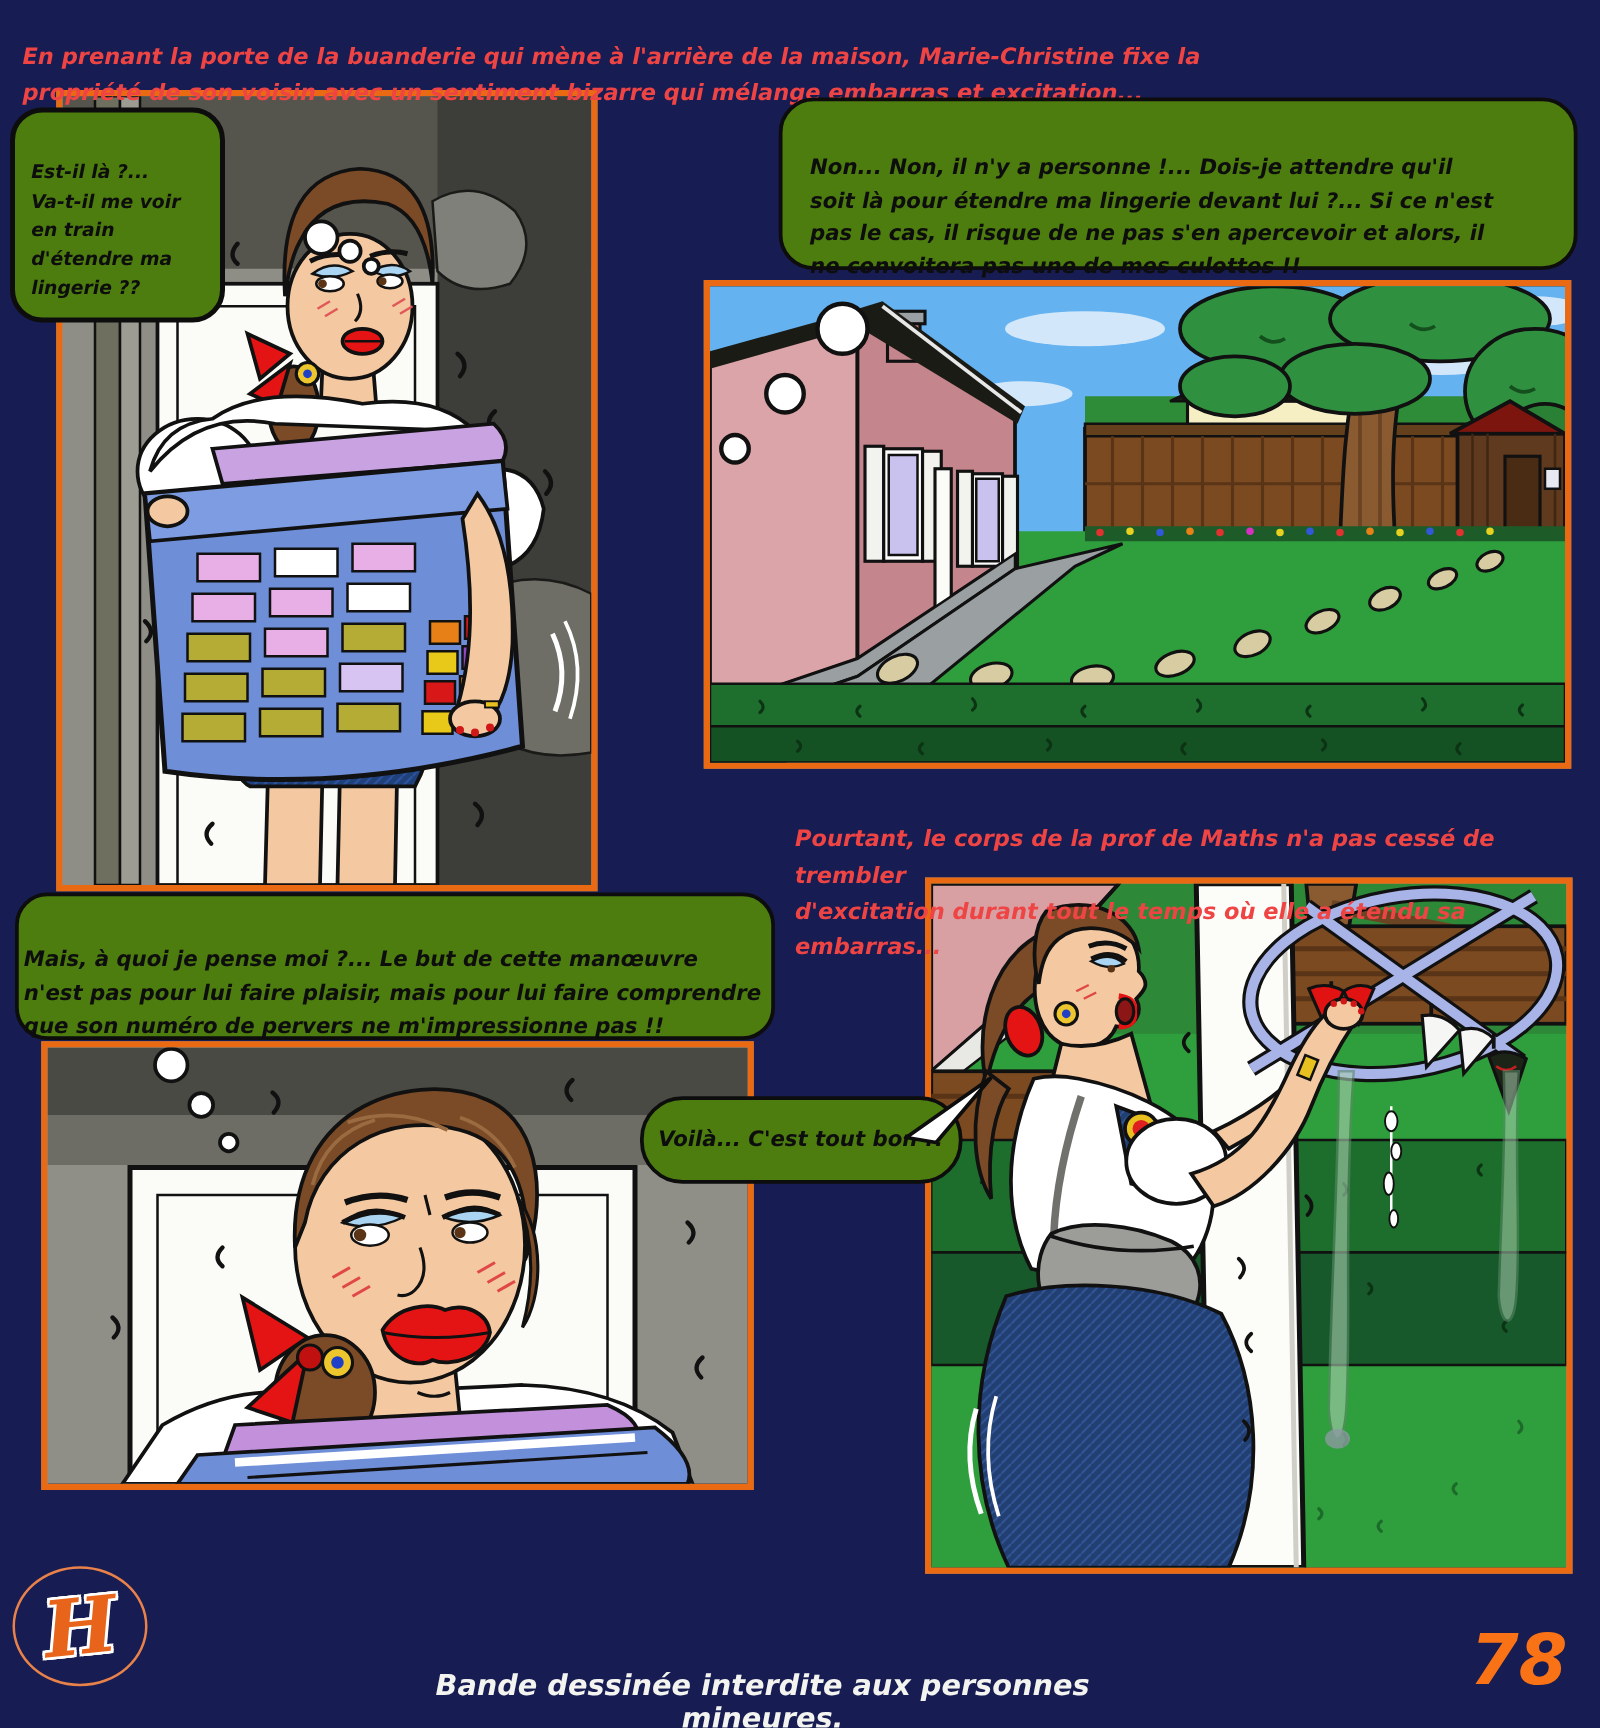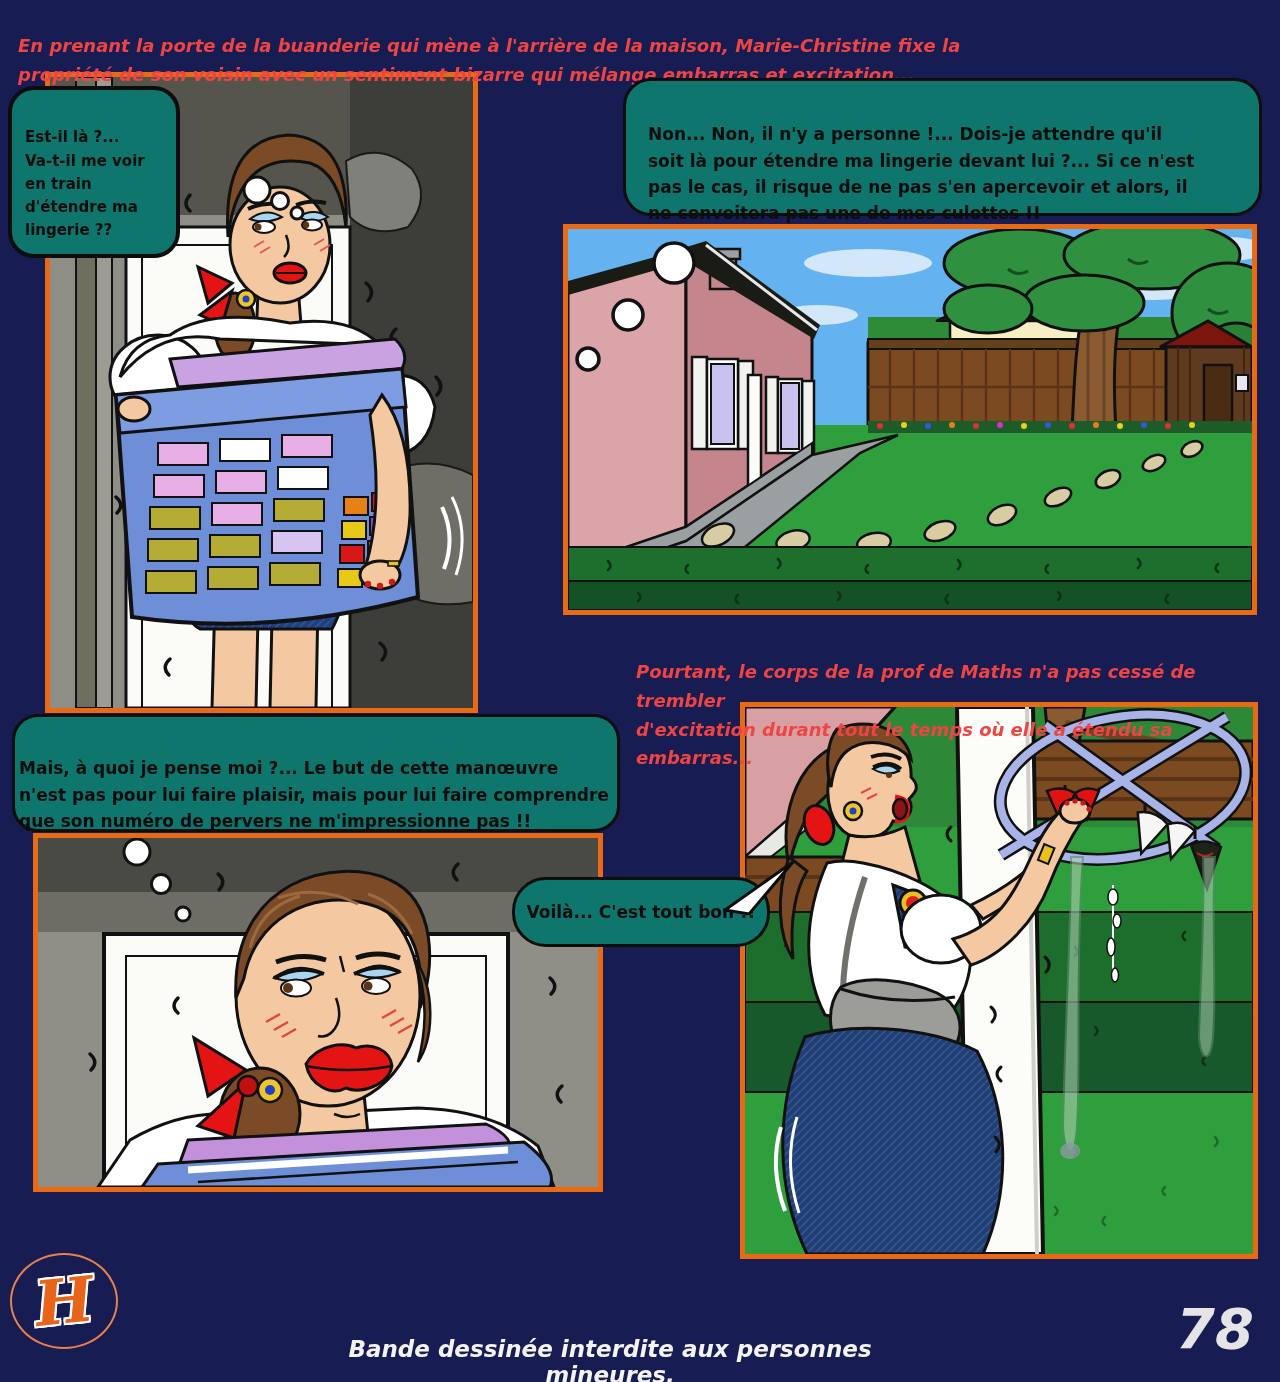--- a/index.html
+++ b/index.html
@@ -17,22 +17,22 @@
   .panel{
     position:absolute;border:5px solid #e96a12;box-sizing:border-box;
     box-shadow:inset 0 0 0 3px #0d0d0d;background:#8e8e86;z-index:1;
   }
   .panel svg{display:block;width:100%;height:100%}
   #panel1{left:45px;top:72px;width:433px;height:641px}
   #panel2{left:563px;top:224px;width:694px;height:391px}
   #panel3{left:33px;top:833px;width:570px;height:359px}
   #panel4{left:740px;top:702px;width:518px;height:557px}
   .bubble{
-    position:absolute;background:#0f766e;border:3px solid #0d0d0d;color:#0d0d0d;
-    font-weight:bold;white-space:pre-line;z-index:5;
+    position:absolute;background:#4d7c0f;border:3px solid #0d0d0d;color:#0d0d0d;
+    font-style:italic;font-weight:bold;white-space:pre-line;z-index:5;
     box-sizing:border-box;
   }
   #bubble1{left:8px;top:86px;width:172px;height:172px;border-radius:26px;
     border-width:4px;padding:13px 8px 8px 13px;font-size:15px;line-height:1.55}
   #bubble2{left:623px;top:78px;width:639px;height:138px;border-radius:28px;
     padding:14px 22px;font-size:17px;line-height:1.55}
   #bubble3{left:12px;top:714px;width:608px;height:118px;border-radius:26px;
     padding:12px 4px;font-size:17px;line-height:1.55}
   #bubble4{left:512px;top:877px;width:258px;height:70px;border-radius:34px;
     font-size:17px;display:flex;align-items:center;justify-content:center}
@@ -46,21 +46,21 @@
     font-family:"DejaVu Serif",serif;font-style:italic;font-weight:bold;
     font-size:62px;color:#e8641a;transform:rotate(-6deg);
     text-shadow:-2px 0 #fff,2px 0 #fff,0 -2px #fff,0 2px #fff,
       -2px -2px #fff,2px -2px #fff,-2px 2px #fff,2px 2px #fff;
   }
   #footer-warning{
     position:absolute;left:300px;top:1336px;width:620px;text-align:center;
     color:#f3f3f0;font-style:italic;font-weight:bold;font-size:23px;z-index:2;
   }
   #page-number{
-    position:absolute;right:26px;top:1296px;color:#e5e5e5;font-style:italic;
+    position:absolute;right:26px;top:1296px;color:#f97316;font-style:italic;
     font-weight:bold;font-size:56px;z-index:2;margin-left:25px;
   }
 </style>
 </head>
 <body>
 
 <div class="narr" id="top-narration">En prenant la porte de la buanderie qui mène à l'arrière de la maison, Marie-Christine fixe la
 propriété de son voisin avec un sentiment bizarre qui mélange embarras et excitation...</div>
 
 <div class="panel" id="panel1">

